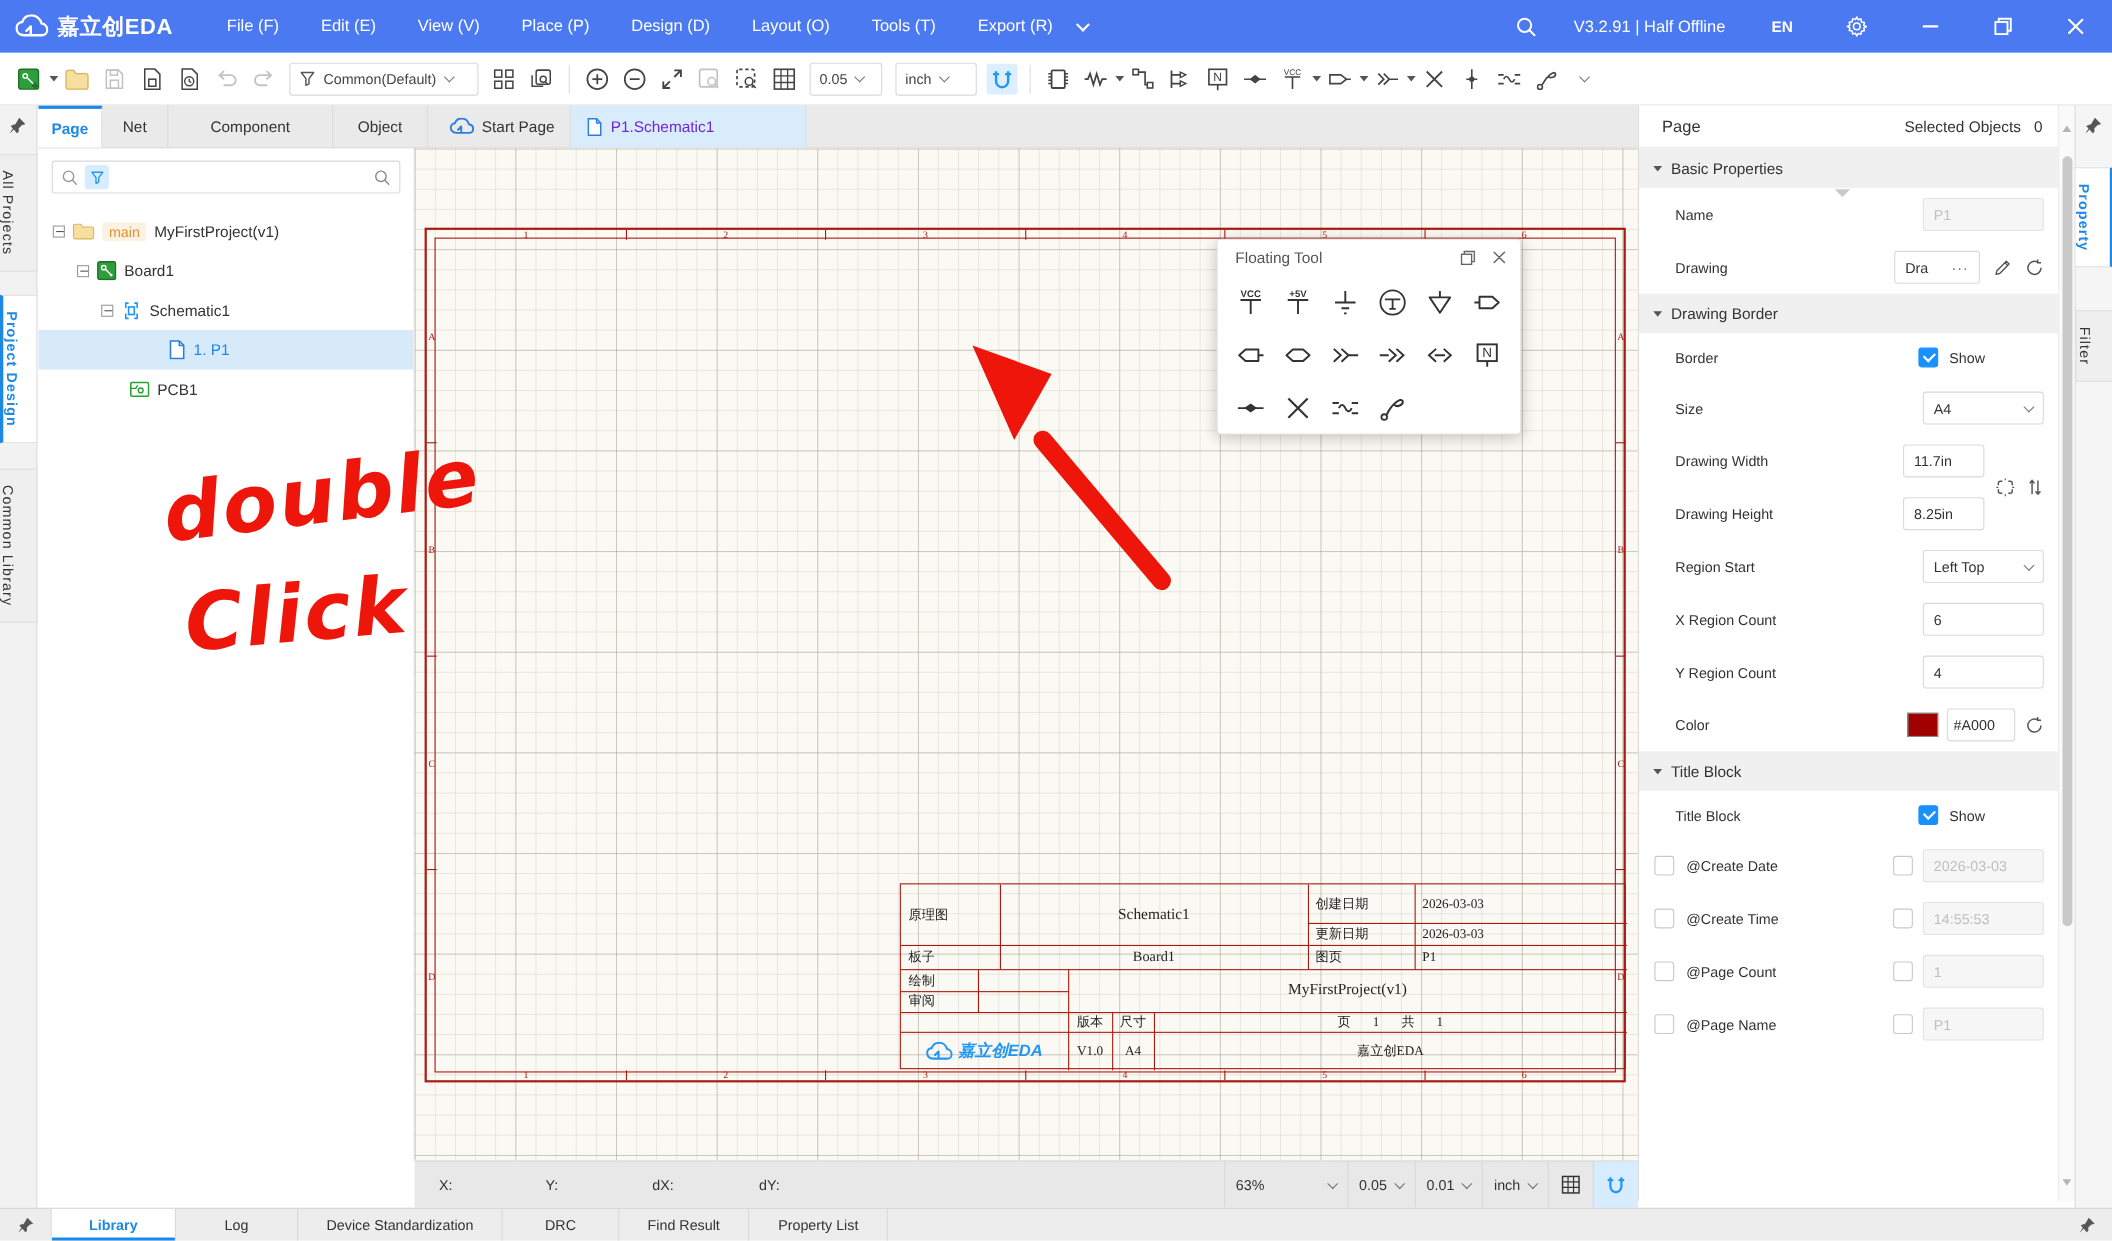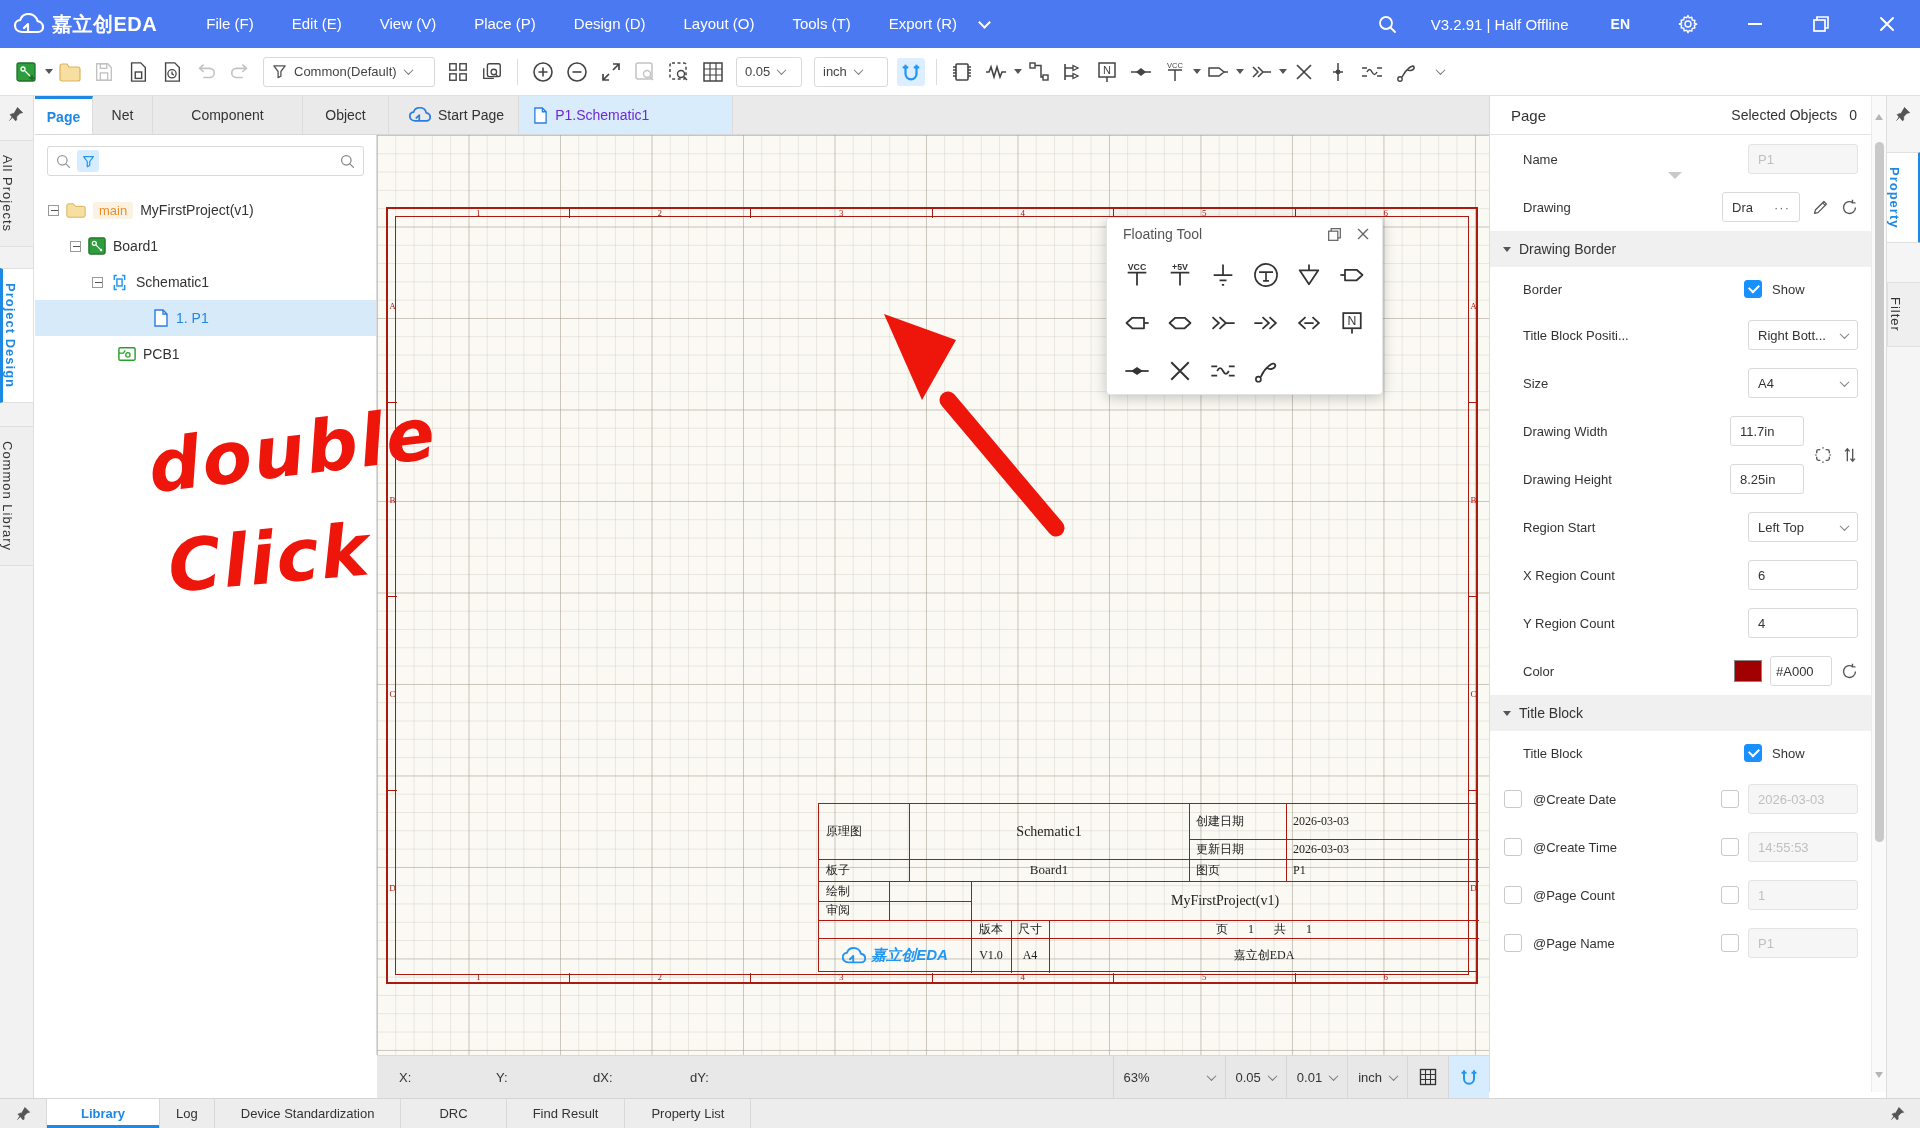--- a/index.html
+++ b/index.html
@@ -751,20 +751,24 @@
 
   <div id="rightpanel">
     <div class="rp-head">
       <span>Page</span>
       <span class="sp"></span>
       <span style="font-size:14px">Selected Objects</span>
       <span style="font-size:14px;margin-left:12px">0</span>
     </div>
     <div class="collapse-hint"></div>
 
+    <div class="sect">
+      <span class="tri"></span>
+      <span>Basic Properties</span>
+    </div>
     <div class="prow">
       <span class="plabel">Name</span>
       <input class="pinput" style="width: 110px;" disabled="" value="P1">
     </div>
     <div class="prow">
       <span class="plabel">Drawing</span>
       <div class="pselect" style="width:78px">
         <span class="txt">Dra</span>
         <span style="color:#666;letter-spacing:1px">···</span>
       </div>
@@ -783,27 +787,20 @@
     </div>
 
     <div class="sect">
       <span class="tri"></span>
       <span>Drawing Border</span>
     </div>
     <div class="prow" style="height:44px">
       <span class="plabel">Border</span>
       <span class="cb on"></span>
       <span class="showlbl" style="width:86px">Show</span>
-    </div>
-    <div class="prow">
-      <span class="plabel">Title Block Positi...</span>
-      <div class="pselect">
-        <span class="txt">Right Bott...</span>
-        <span class="chev"></span>
-      </div>
     </div>
     <div class="prow">
       <span class="plabel">Size</span>
       <div class="pselect">
         <span class="txt">A4</span>
         <span class="chev"></span>
       </div>
     </div>
     <div class="prow">
       <span class="plabel">Drawing Width</span>
@@ -903,21 +900,21 @@
     <div class="vtab" style="top:186px">Filter</div>
   </div>
 
   <div id="bottombar">
     <span class="bpin">
       <svg width="15" height="15" viewBox="0 0 24 24">
           <path d="M14 2 L22 10 L18 11 L13 16 L13 21 L11 22 L7 17 L2 22 M7 17 L3 13 L8 11 Z" fill="#555" stroke="#555" stroke-width="1" stroke-linejoin="round"></path>
         </svg>
     </span>
     <div class="btab active" style="padding:0 34px">Library</div>
-    <div class="btab" style="padding:0 16px">Log</div>
+    <div class="btab" style="padding:0 44px">Log</div>
     <div class="btab">Device Standardization</div>
     <div class="btab" style="padding:0 38px">DRC</div>
     <div class="btab">Find Result</div>
     <div class="btab">Property List</div>
     <span class="bpin right">
       <svg width="15" height="15" viewBox="0 0 24 24">
           <path d="M14 2 L22 10 L18 11 L13 16 L13 21 L11 22 L7 17 L2 22 M7 17 L3 13 L8 11 Z" fill="#555" stroke="#555" stroke-width="1" stroke-linejoin="round"></path>
         </svg>
     </span>
   </div>

